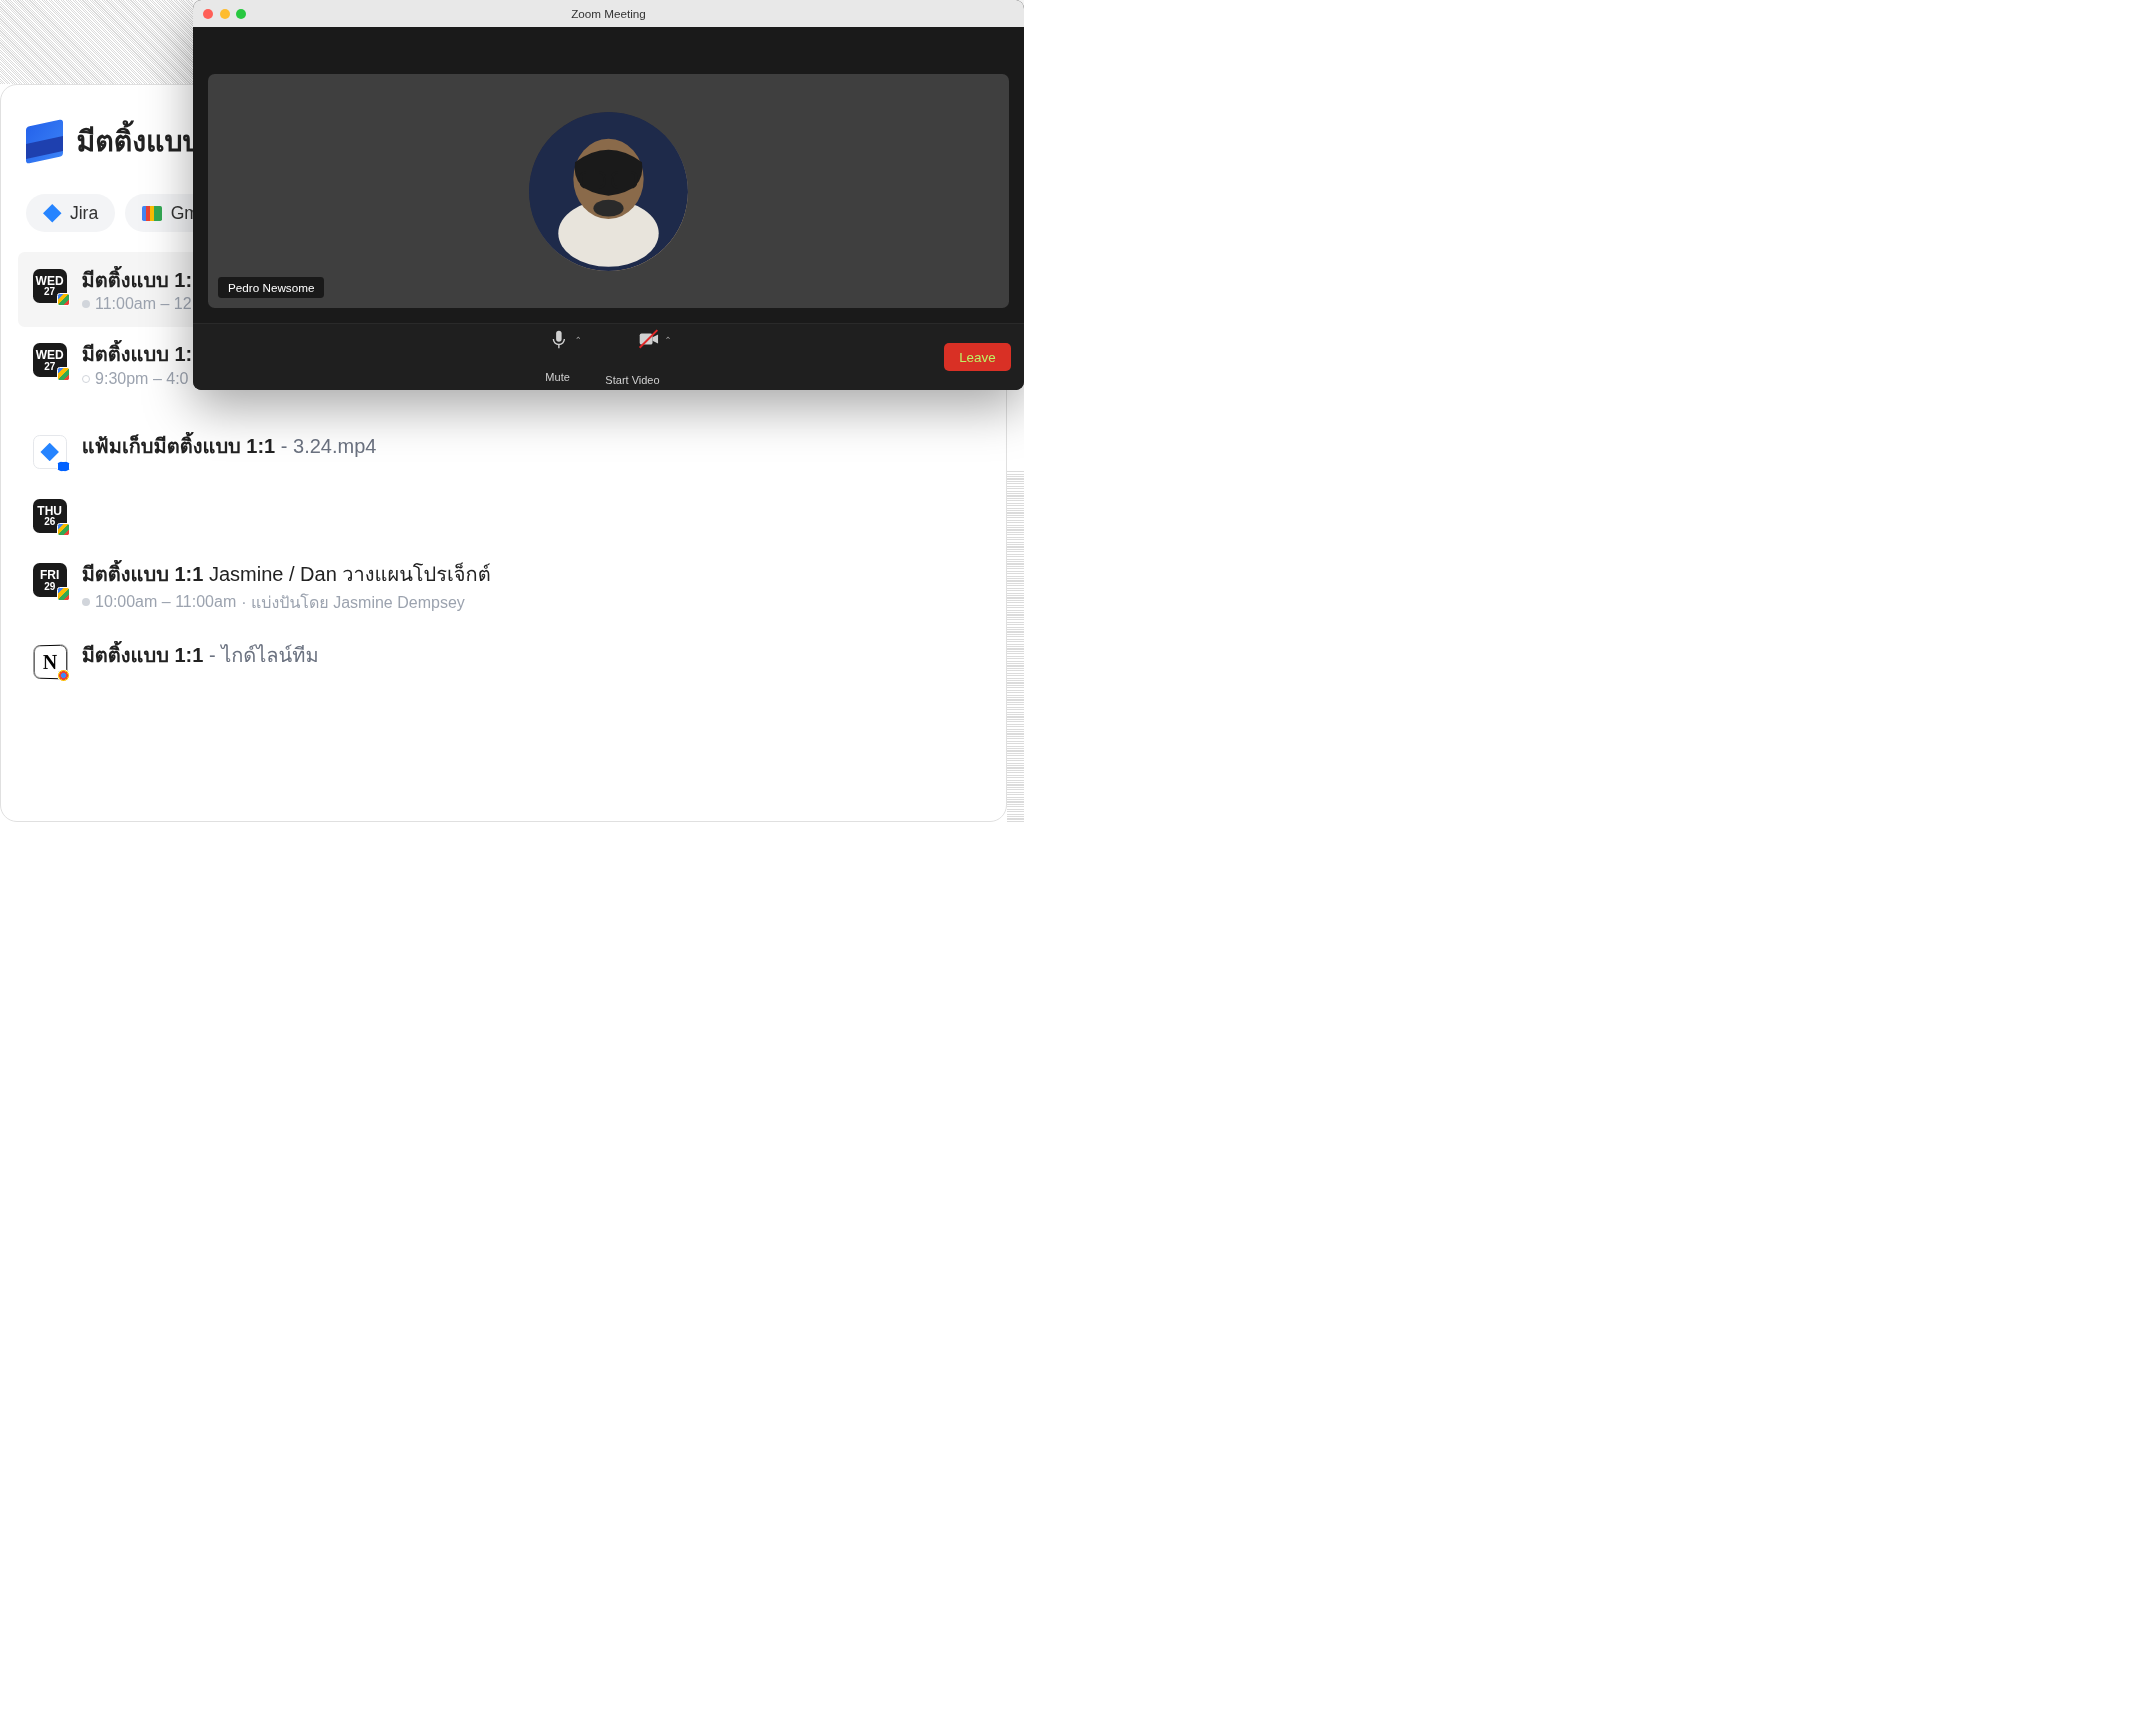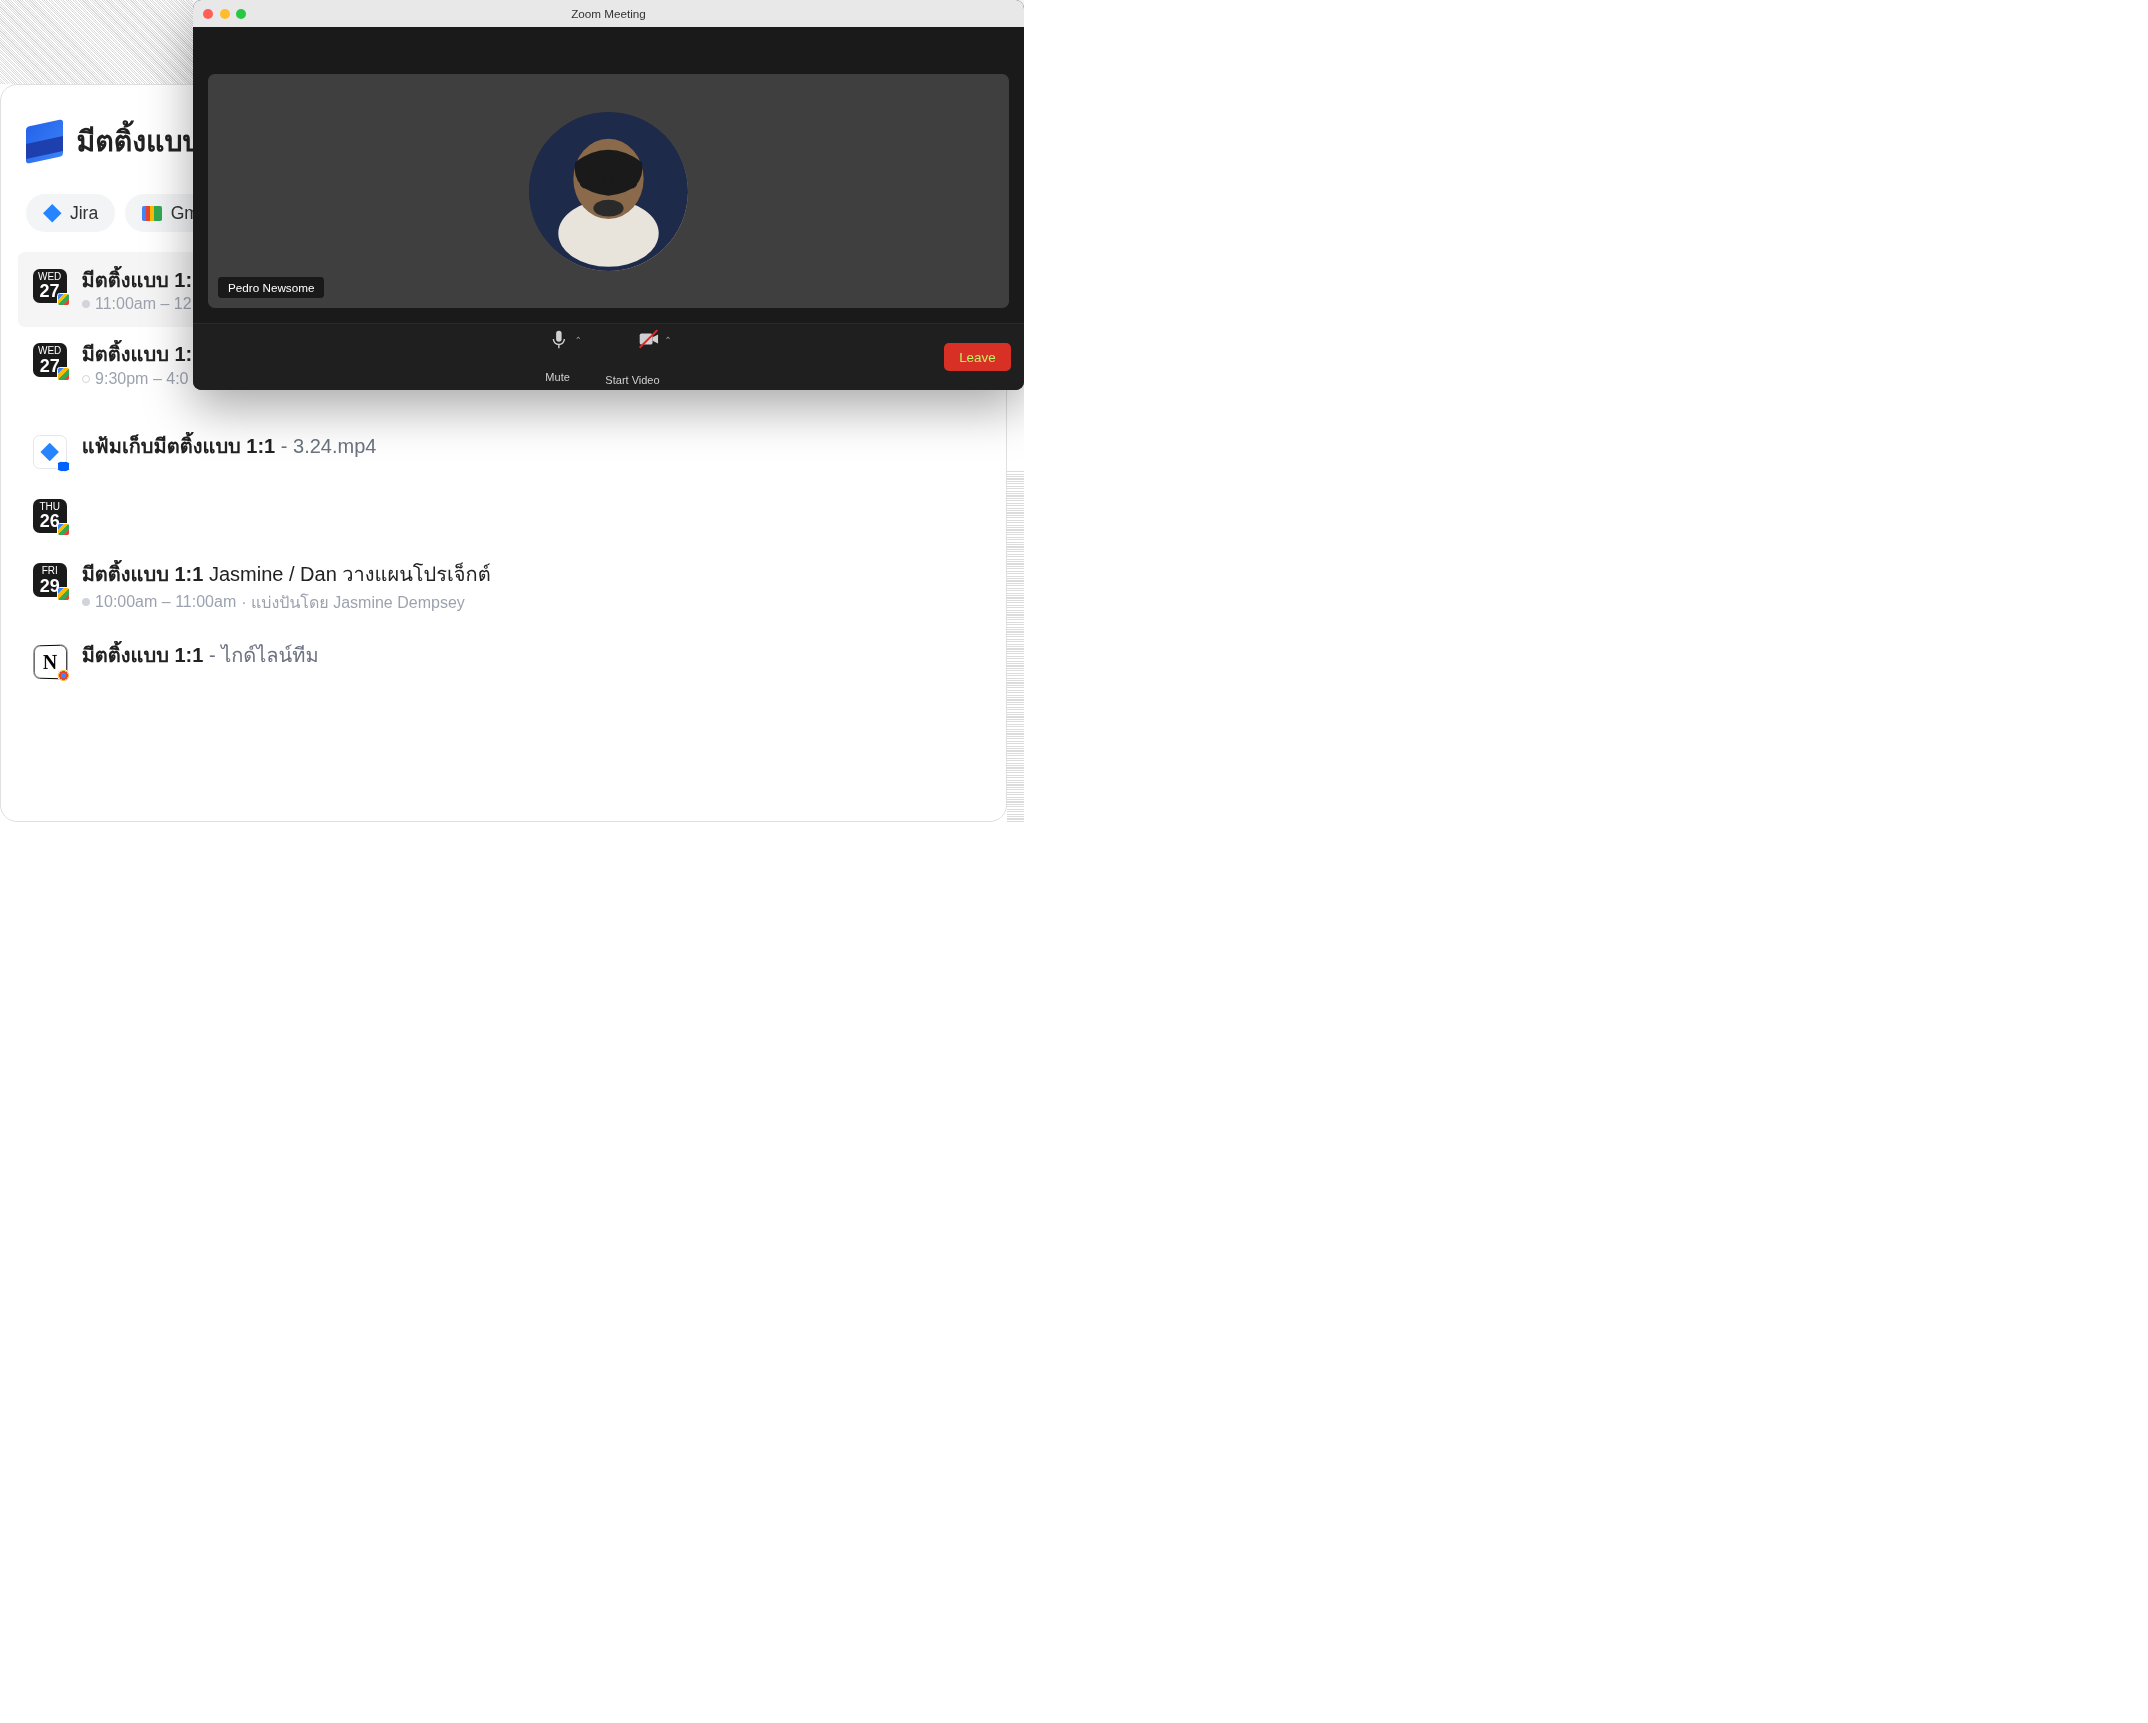--- a/index.html
+++ b/index.html
@@ -142,22 +142,22 @@
       height: 34px;
       background: #1a1a1a;
       border-radius: 6.7px;
       display: flex;
       flex-direction: column;
       align-items: center;
       justify-content: center;
       color: #fff;
     }
 
-    .cal-icon .dow { font-size: 10px; font-weight: 400; line-height: 1; }
-    .cal-icon .dom { font-size: 18px; font-weight: 700; line-height: 1; margin-top: 0.8px; }
+    .cal-icon .dow { font-size: 12px; font-weight: 700; line-height: 1; }
+    .cal-icon .dom { font-size: 10px; font-weight: 700; line-height: 1; margin-top: 0.8px; }
 
     .badge-sub {
       position: absolute;
       bottom: -3.4px;
       right: -3.4px;
       width: 13.4px;
       height: 13.4px;
       border-radius: 2.5px;
       border: 0.8px solid #fff;
     }

